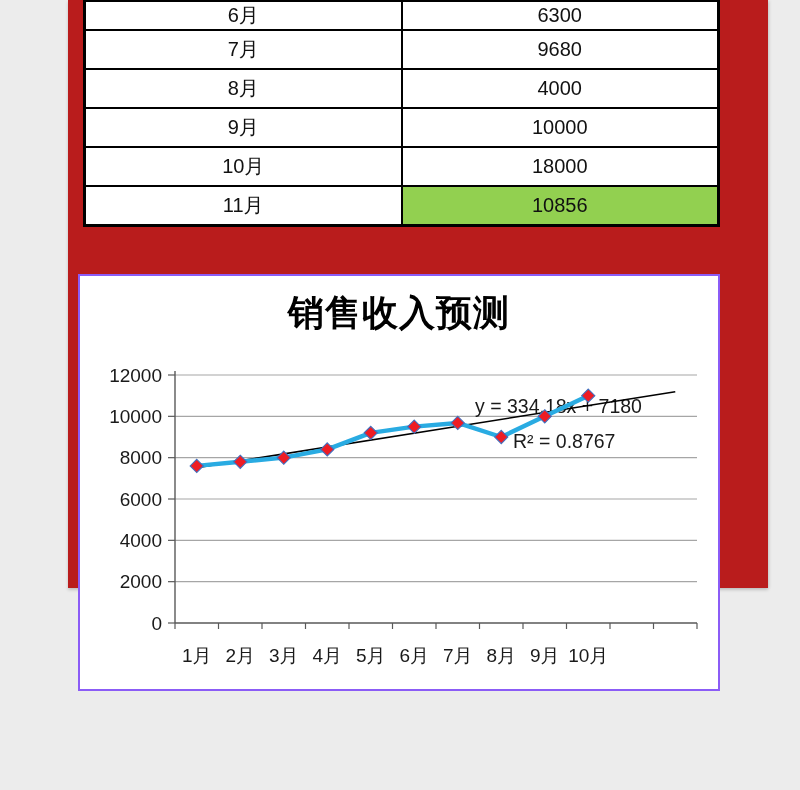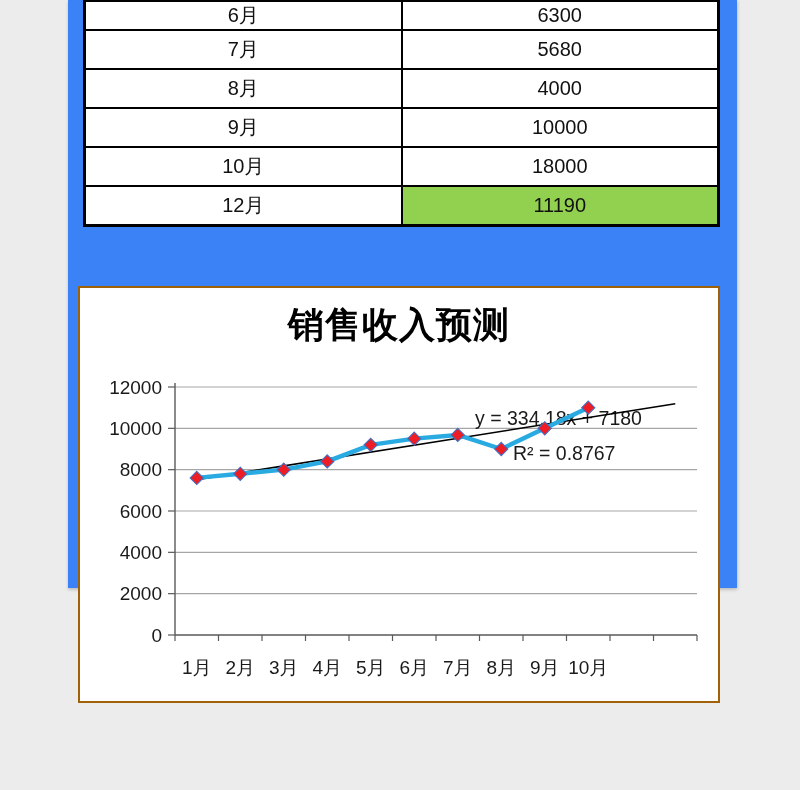--- a/index.html
+++ b/index.html
@@ -3,41 +3,42 @@
 <meta charset="utf-8">
 <style>
   html,body{margin:0;padding:0;}
   body{
     width:800px;height:790px;position:relative;overflow:hidden;
     background:#ececec;
     font-family:"Liberation Sans","DejaVu Sans",sans-serif;
   }
   .page{
     position:absolute;left:68px;top:0;width:669px;height:588px;
-    background:#3b82f6;
+    background:#b91c1c;
     box-shadow:0 2px 3px rgba(0,0,0,.18), 2px 0 3px rgba(0,0,0,.06);
+    padding-left:31px;
   }
   
   .data-table{
     position:absolute;left:15px;top:-1px;
     width:637px;border-collapse:collapse;table-layout:fixed;
     border:3px solid #000;
     font-size:20px;color:#111;
   }
   .data-table td{
     border:2px solid #000;
     text-align:center;vertical-align:middle;
     padding:0;height:37px;background:#fff;
   }
   .data-table tr:first-child td{height:25px;}
   .data-table td.hl{background:#92d050;}
   
   .chart-card{
-    position:absolute;left:10px;top:286px;width:642px;height:417px;
-    background:#fff;border:2px solid #a16207;box-sizing:border-box;
+    position:absolute;left:10px;top:274px;width:642px;height:417px;
+    background:#fff;border:2px solid #8b5cf6;box-sizing:border-box;
   }
   .chart-title{
     position:absolute;left:0;top:13px;width:100%;
     text-align:center;font-size:36px;font-weight:700;color:#000;
     letter-spacing:1px;z-index:2;
   }
   .chart-svg{position:absolute;left:0;top:0;width:638px;height:413px;z-index:1;}
   .chart-svg text{font-family:"Liberation Sans","DejaVu Sans",sans-serif;}
 </style>
 </head>
@@ -47,43 +48,43 @@
 
   <table class="data-table">
     <tbody>
   <tr class="data-row">
     <td>6月</td>
     <td>6300</td>
   </tr>
 
   <tr class="data-row">
     <td>7月</td>
-    <td>5680</td>
+    <td>9680</td>
   </tr>
 
   <tr class="data-row">
     <td>8月</td>
     <td>4000</td>
   </tr>
 
   <tr class="data-row">
     <td>9月</td>
     <td>10000</td>
   </tr>
 
   <tr class="data-row">
     <td>10月</td>
     <td>18000</td>
   </tr>
 
+  <tr class="data-row">
+    <td>11月</td>
+    <td class="hl">10856</td>
+  </tr>
 
-  <tr class="data-row">
-    <td>12月</td>
-    <td class="hl">11190</td>
-  </tr>
 </tbody>
   </table>
 
   <div class="chart-card">
     <div class="chart-title">销售收入预测</div>
     <svg class="chart-svg" viewBox="0 0 638 413" xmlns="http://www.w3.org/2000/svg">
         <line x1="88" y1="347" x2="95" y2="347" stroke="#595959" stroke-width="1.2"></line>
         <text x="82" y="353.5" text-anchor="end" font-size="19" fill="#1a1a1a">0</text>
         <line x1="95" y1="305.6666666666667" x2="617" y2="305.6666666666667" stroke="#a6a6a6" stroke-width="1.1"></line>
         <line x1="88" y1="305.6666666666667" x2="95" y2="305.6666666666667" stroke="#595959" stroke-width="1.2"></line>

